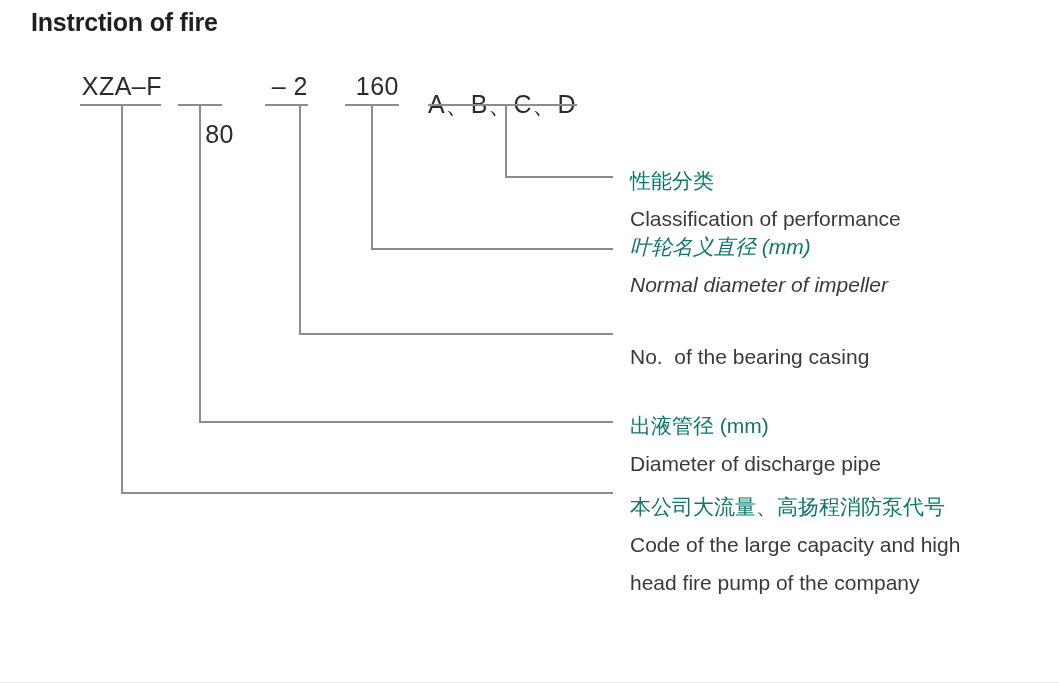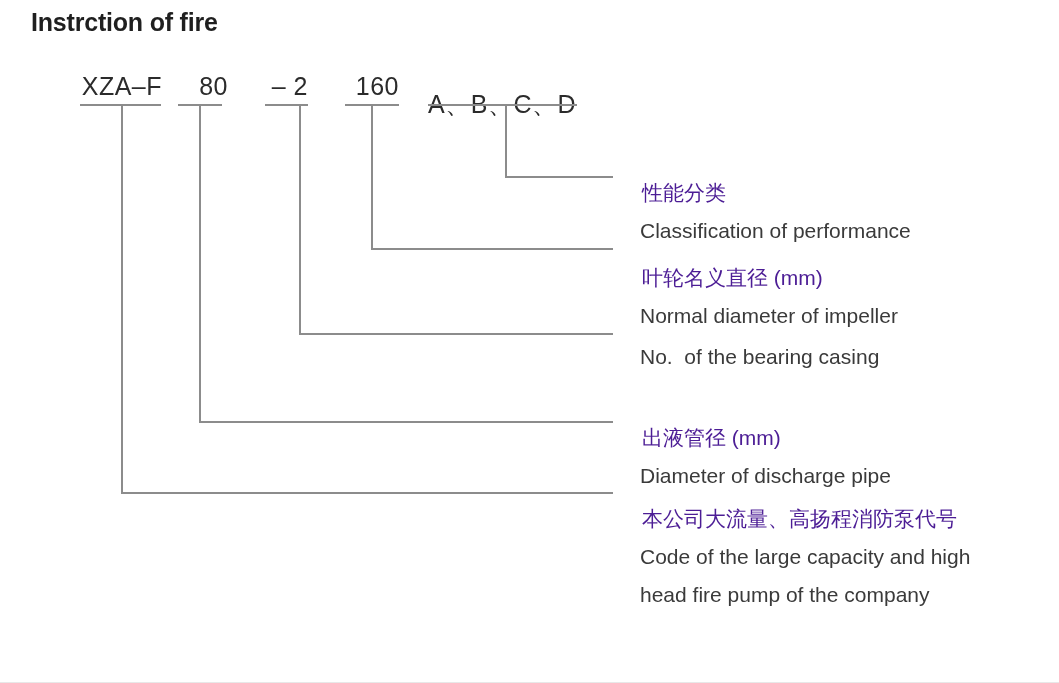--- a/index.html
+++ b/index.html
@@ -62,42 +62,42 @@
   }
 
   
   .label-block {
     position: absolute;
     left: 626px;
     white-space: nowrap;
   }
   .label-cn {
     font-size: 21px;
-    color: #4c1d95;
+    color: #0f766e;
     line-height: 1.0;
-    margin: 16px;
+    margin: 4px;
   }
   .label-en {
     font-size: 21px;
     color: #3a3a3a;
     line-height: 1.0;
-    margin: 14px;
+    margin: 4px;
     margin-top: 17px;
   }
 </style>
 </head>
 <body>
 
 <div id="diagram-root">
 
   <div class="title">Instrction of fire</div>
 
   <div class="code-row">
     <div class="code-seg" style="left:80px; width:82px;">XZA–F</div>
-    <div class="code-seg" style="left:184px; width:44px;">80</div>
+    <div class="code-seg" style="left:190px; width:44px;margin-top:48px;">80</div>
     <div class="code-seg" style="left:252px; width:56px;">– 2</div>
     <div class="code-seg" style="left:345px; width:54px;">160</div>
     <div class="code-seg" style="left:428px; width:148px;margin-top:16px;">A、B、C、D</div>
   </div>
 
   <svg class="leaders" viewBox="0 0 1059 683">
     <g stroke="#8c8c8c" stroke-width="1.6" fill="none" shape-rendering="crispEdges">
 
       <line x1="80" y1="105" x2="161" y2="105"></line>
       <line x1="178" y1="105" x2="222" y2="105"></line>
@@ -115,21 +115,21 @@
 
       <path d="M 122 105 L 122 493 L 613 493"></path>
     </g>
   </svg>
 
   <div class="label-block" style="top:166px;">
     <p class="label-cn">性能分类</p>
     <p class="label-en">Classification of performance</p>
   </div>
 
-  <div class="label-block" style="top:251px;">
+  <div class="label-block" style="top:232px;font-style:italic;">
     <p class="label-cn">叶轮名义直径 (mm)</p>
     <p class="label-en">Normal diameter of impeller</p>
   </div>
 
   <div class="label-block" style="top:329px;">
     <p class="label-en">No.&nbsp;&nbsp;of the bearing casing</p>
   </div>
 
   <div class="label-block" style="top:411px;">
     <p class="label-cn">出液管径 (mm)</p>

